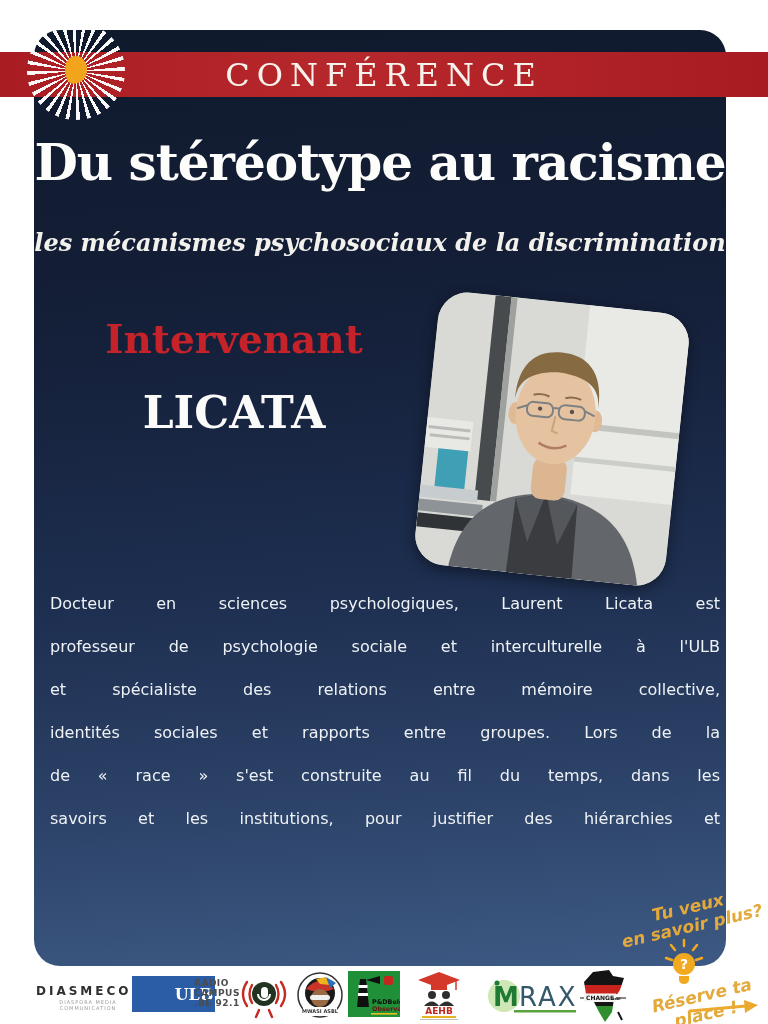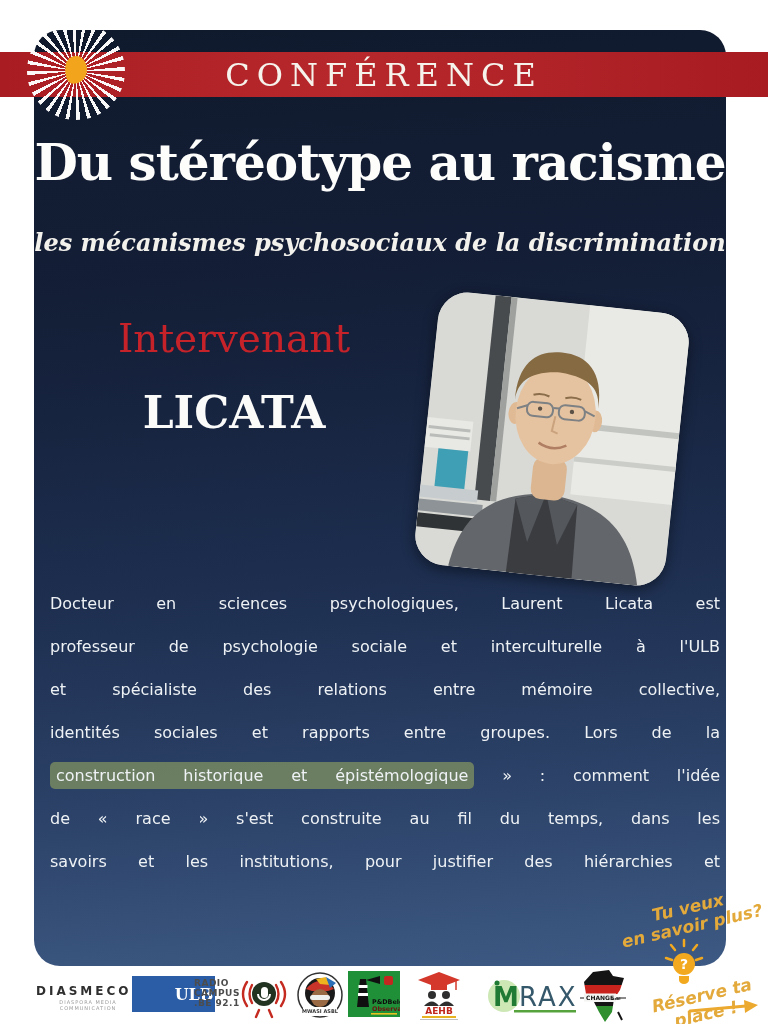--- a/index.html
+++ b/index.html
@@ -23,21 +23,21 @@
           background:repeating-conic-gradient(from 8deg,rgba(255,255,255,.97) 0deg 4.6deg,rgba(255,255,255,0) 4.6deg 12.857deg);}
   .spiral:after{content:"";position:absolute;left:38px;top:34px;width:22px;height:28px;background:#f2a41c;
           border-radius:46% 54% 60% 40%/40% 52% 48% 60%;transform:rotate(8deg);}
 
   
   .main-title{position:absolute;left:0;top:103px;width:100%;text-align:center;color:#fdfdfc;
               font-family:"DejaVu Serif",serif;font-weight:bold;font-size:50px;letter-spacing:-1px;}
   .subtitle{position:absolute;left:0;top:198px;width:100%;text-align:center;color:#f3f1ec;
             font-family:"DejaVu Serif",serif;font-style:italic;font-weight:bold;font-size:24px;}
   .speaker-heading{position:absolute;left:0;top:286px;width:400px;text-align:center;color:#c5222a;
-                   font-family:"DejaVu Serif",serif;font-weight:normal;font-size:39px;}
+                   font-family:"DejaVu Serif",serif;font-weight:bold;font-size:39px;}
   .speaker-name{position:absolute;left:0;top:354px;width:400px;text-align:center;color:#fbfbfa;
                 font-family:"DejaVu Serif",serif;font-weight:bold;font-size:44px;line-height:57px;}
 
   
   .photo{position:absolute;left:392px;top:272px;width:252px;height:274px;border-radius:30px;
          overflow:hidden;transform:rotate(6deg);box-shadow:0 4px 14px rgba(0,0,0,.45);background:#d9dad6;}
 
   
   .para{position:absolute;left:16px;top:552px;width:670px;color:#eef2f5;font-size:16px;}
   .line{height:43px;line-height:43px;text-align:justify;text-align-last:justify;white-space:nowrap;}
@@ -120,21 +120,20 @@
         <path d="M127,114 L125,129 L131,131" stroke="#caa27d" stroke-width="2" fill="none"></path>
         <path d="M113,142 Q127,150 141,142" stroke="#b07f63" stroke-width="2.5" fill="none"></path>
       </svg>
     </div>
 
     <div class="para">
       <div class="line"><span>Docteur en sciences psychologiques, Laurent Licata est</span><span></span></div>
       <div class="line"><span>professeur de psychologie sociale et interculturelle à l'ULB</span><span></span></div>
       <div class="line"><span>et spécialiste des relations entre mémoire collective,</span><span></span></div>
       <div class="line"><span>identités sociales et rapports entre groupes. Lors de la</span><span></span></div>
-      <div class="line"><span></span><span class="hl">construction historique et épistémologique</span><span> » : comment l'idée</span></div>
       <div class="line"><span>de « race » s'est construite au fil du temps, dans les</span><span></span></div>
       <div class="line"><span>savoirs et les institutions, pour justifier des hiérarchies et</span><span></span></div>
     </div>
 
     <div class="more hand">
       <div>Tu veux</div>
       <div>en savoir plus?</div>
     </div>
   </div>
 

